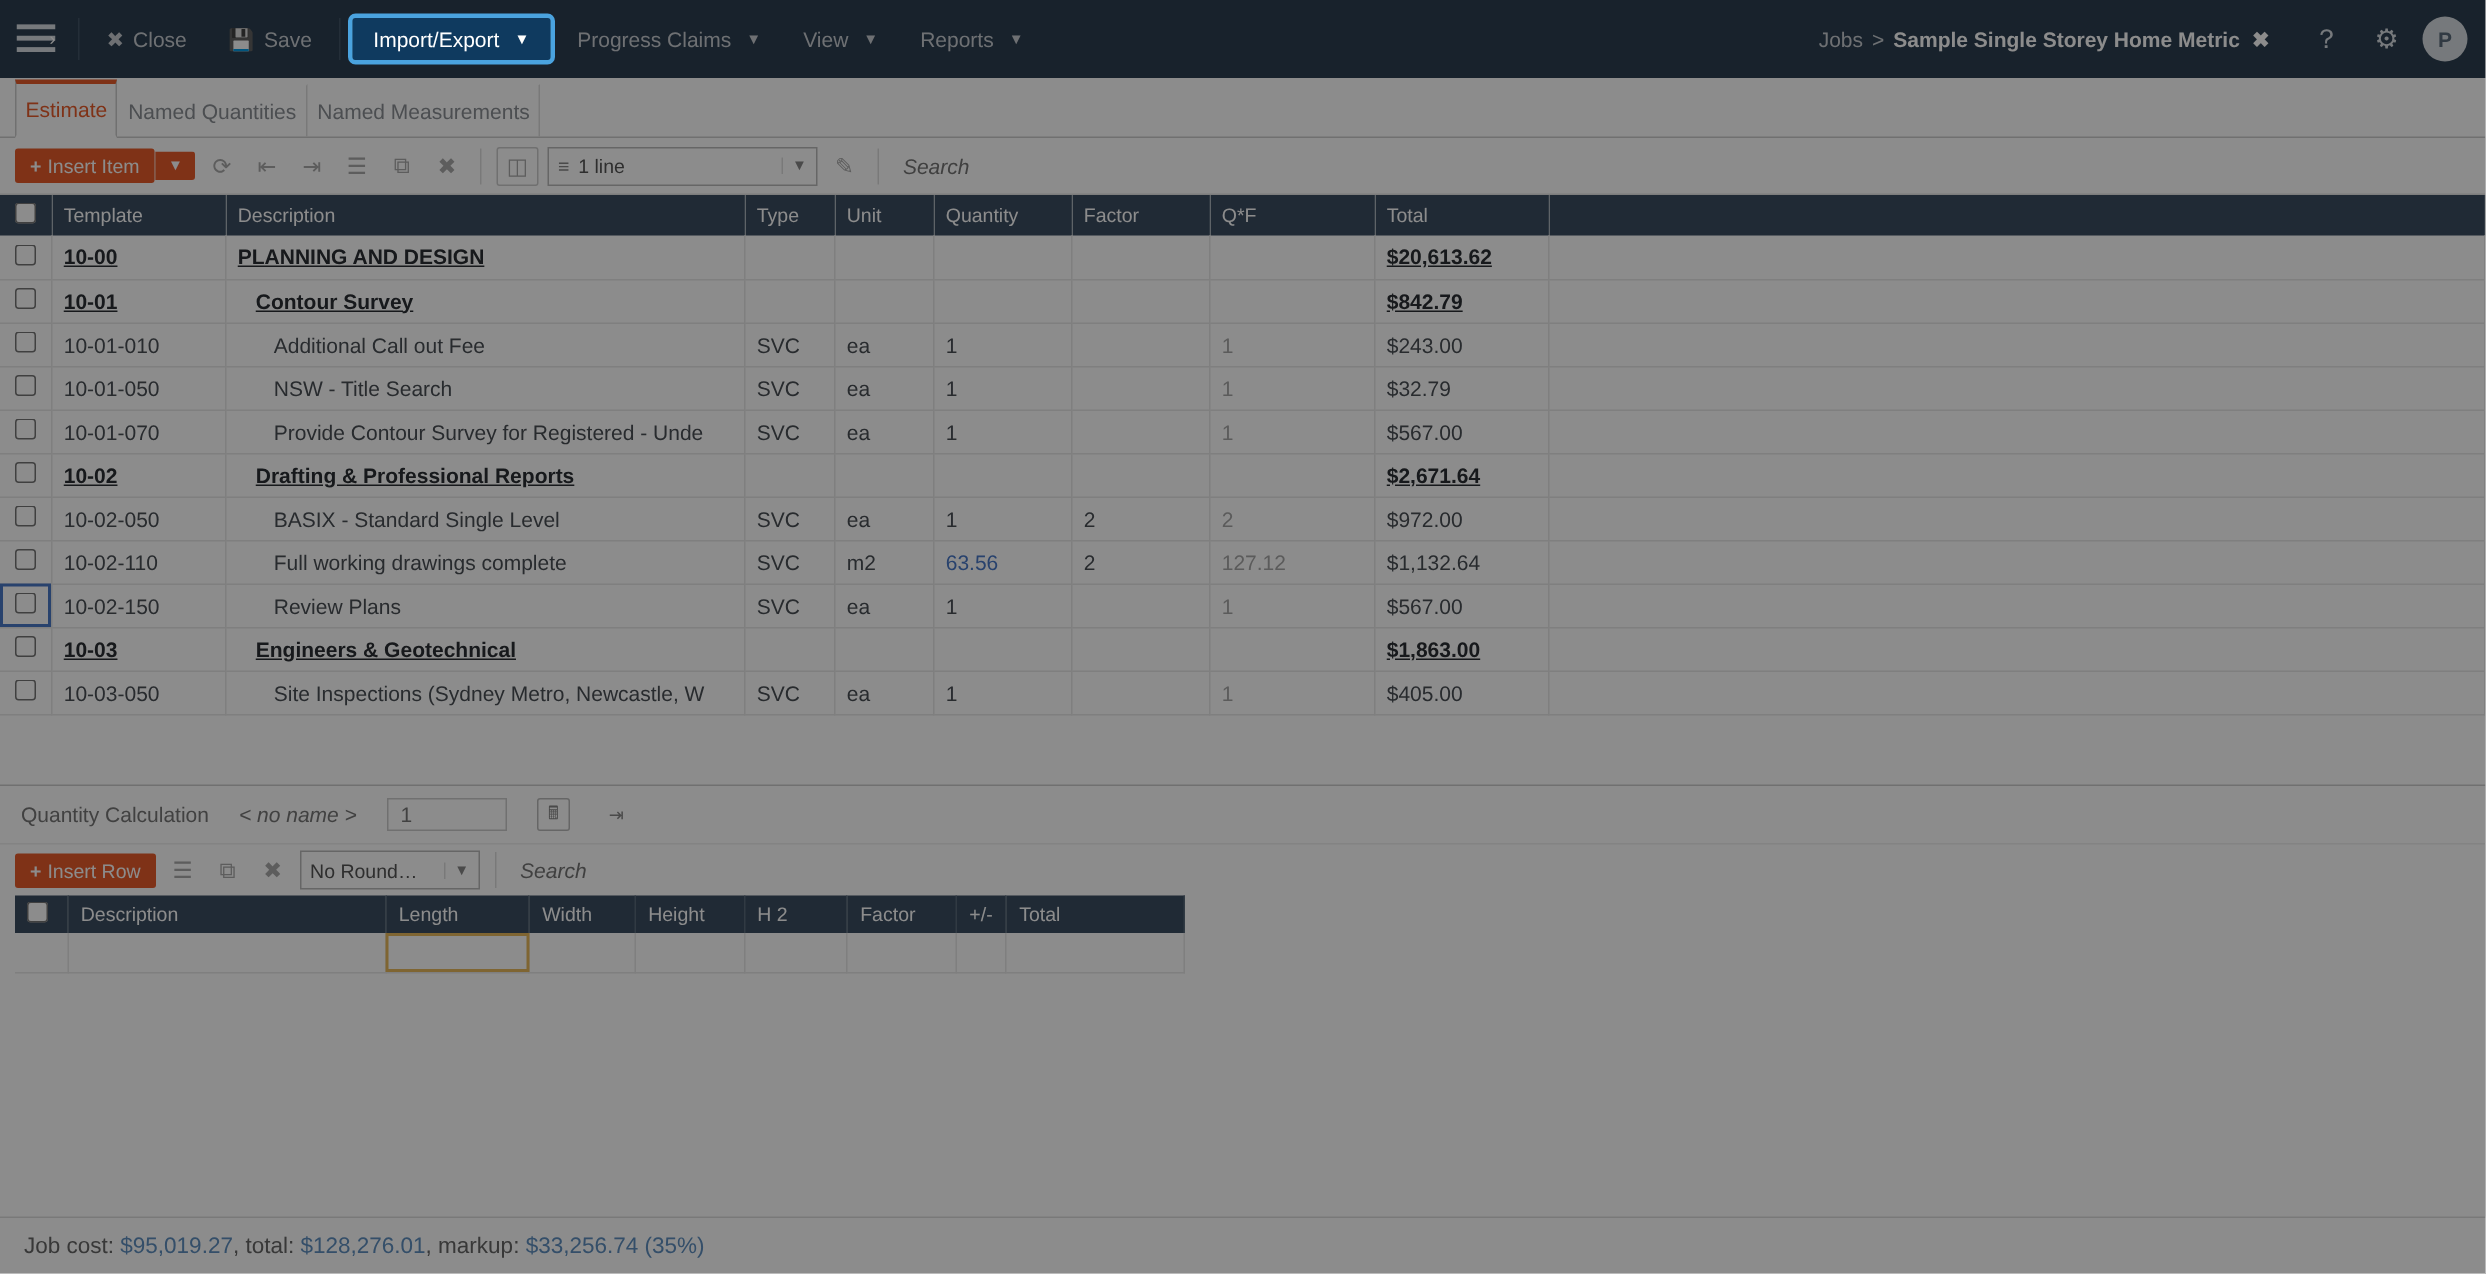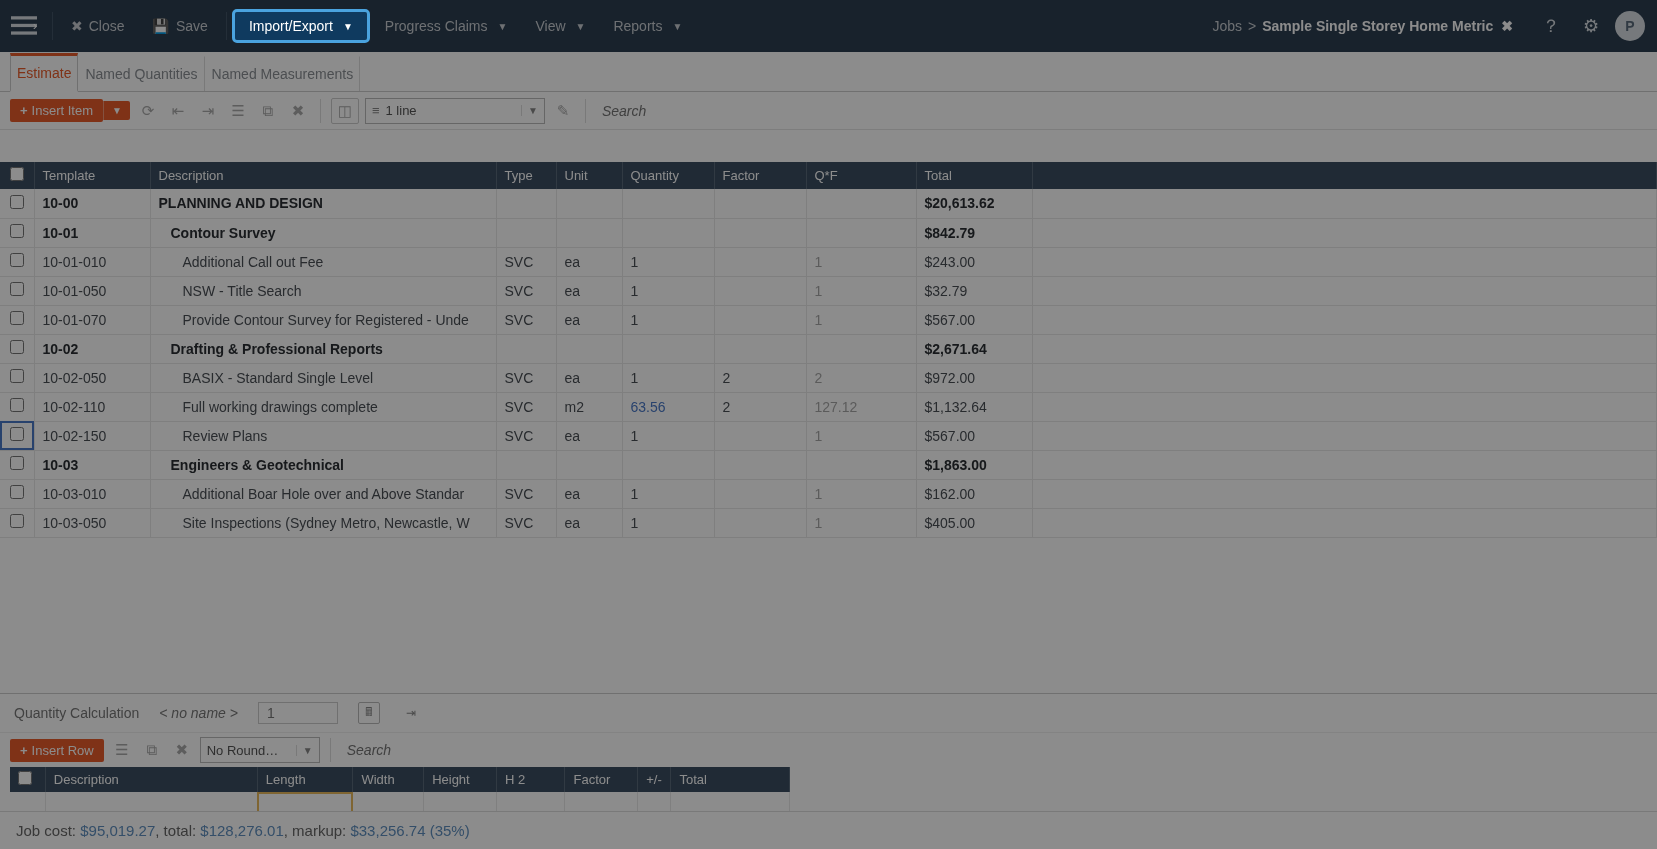--- a/index.html
+++ b/index.html
@@ -35,26 +35,26 @@
   .btn-split-caret { background: #e85c2b; color: #fff; padding: 4px 8px; border-left: 1px solid rgba(255,255,255,0.35); border-radius: 0 2px 2px 0; cursor: pointer; font-size: 10px; margin-left: -6px; }
   .tb-icon { width: 24px; height: 24px; display: flex; align-items: center; justify-content: center; color: #a9a9a9; cursor: pointer; font-size: 15px; border-radius: 2px; }
   .tb-icon.boxed { border: 1px solid #ccc; width: 28px; height: 26px; }
   .vr { width: 1px; height: 24px; background: #ddd; margin: 0 4px; }
   .line-select { display: flex; align-items: center; border: 1px solid #bbb; height: 26px; width: 180px; padding: 0 6px; font-size: 13px; color: #555; background: #fff; }
   .line-select .ls-icon { margin-right: 6px; color: #888; }
   .line-select .ls-caret { margin-left: auto; font-size: 10px; color: #888; border-left: 1px solid #ddd; padding-left: 6px; }
   .search-input { border: none; outline: none; font-size: 14px; color: #7f1d1d; font-style: italic; width: 200px; padding: 4px 6px; }
 
   
-  .grid-wrap { position: relative; height: 532px; overflow: auto; border-bottom: 1px solid #ccc; margin-top: 32px; }
+  .grid-wrap { position: relative; height: 394px; overflow: auto; border-bottom: 1px solid #ccc; }
   table.grid { border-collapse: collapse; width: 100%; table-layout: fixed; }
   table.grid th { background: #3b4d61; color: #fff; font-weight: 400; text-align: left; padding: 5px 8px; border-right: 1px solid #5a6b7b; font-size: 13px; position: sticky; top: 0; }
   table.grid th.chk, table.grid td.chk { width: 34px; text-align: center; }
   table.grid td { padding: 5px 8px; border-right: 1px solid #e8e8e8; border-bottom: 1px solid #e8e8e8; font-size: 14px; color: #4a4f55; height: 29px; overflow: hidden; white-space: nowrap; text-overflow: ellipsis; }
-  table.grid tr.bold td { font-weight: 600; color: #2b2f33; }
+  table.grid tr.bold td { font-weight: 600; color: #2b2f33; text-decoration: underline; }
   table.grid td.indent1 { padding-left: 20px; }
   table.grid td.indent2 { padding-left: 32px; }
   table.grid td.qlink { color: #4a79c7; }
   table.grid td.qf-calc { color: #a7a7a7; }
   input[type=checkbox].rowchk { width: 14px; height: 14px; }
   .col-tpl   { width: 116px; }
   .col-desc  { width: 346px; }
   .col-type  { width: 60px; }
   .col-unit  { width: 66px; }
   .col-qty   { width: 92px; }
@@ -334,32 +334,20 @@
           <td></td>
           <td></td>
           <td class=""></td>
           <td></td>
           <td class="qf-calc"></td>
           <td>$1,863.00</td>
           <td></td>
         </tr>
         <tr>
           <td class="chk"><input type="checkbox" class="rowchk" style=""></td>
-          <td>10-03-010</td>
-          <td class="indent2">Additional Boar Hole over and Above Standar</td>
-          <td>SVC</td>
-          <td>ea</td>
-          <td class="">1</td>
-          <td></td>
-          <td class="qf-calc">1</td>
-          <td>$162.00</td>
-          <td></td>
-        </tr>
-        <tr>
-          <td class="chk"><input type="checkbox" class="rowchk" style=""></td>
           <td>10-03-050</td>
           <td class="indent2">Site Inspections (Sydney Metro, Newcastle, W</td>
           <td>SVC</td>
           <td>ea</td>
           <td class="">1</td>
           <td></td>
           <td class="qf-calc">1</td>
           <td>$405.00</td>
           <td></td>
         </tr>

